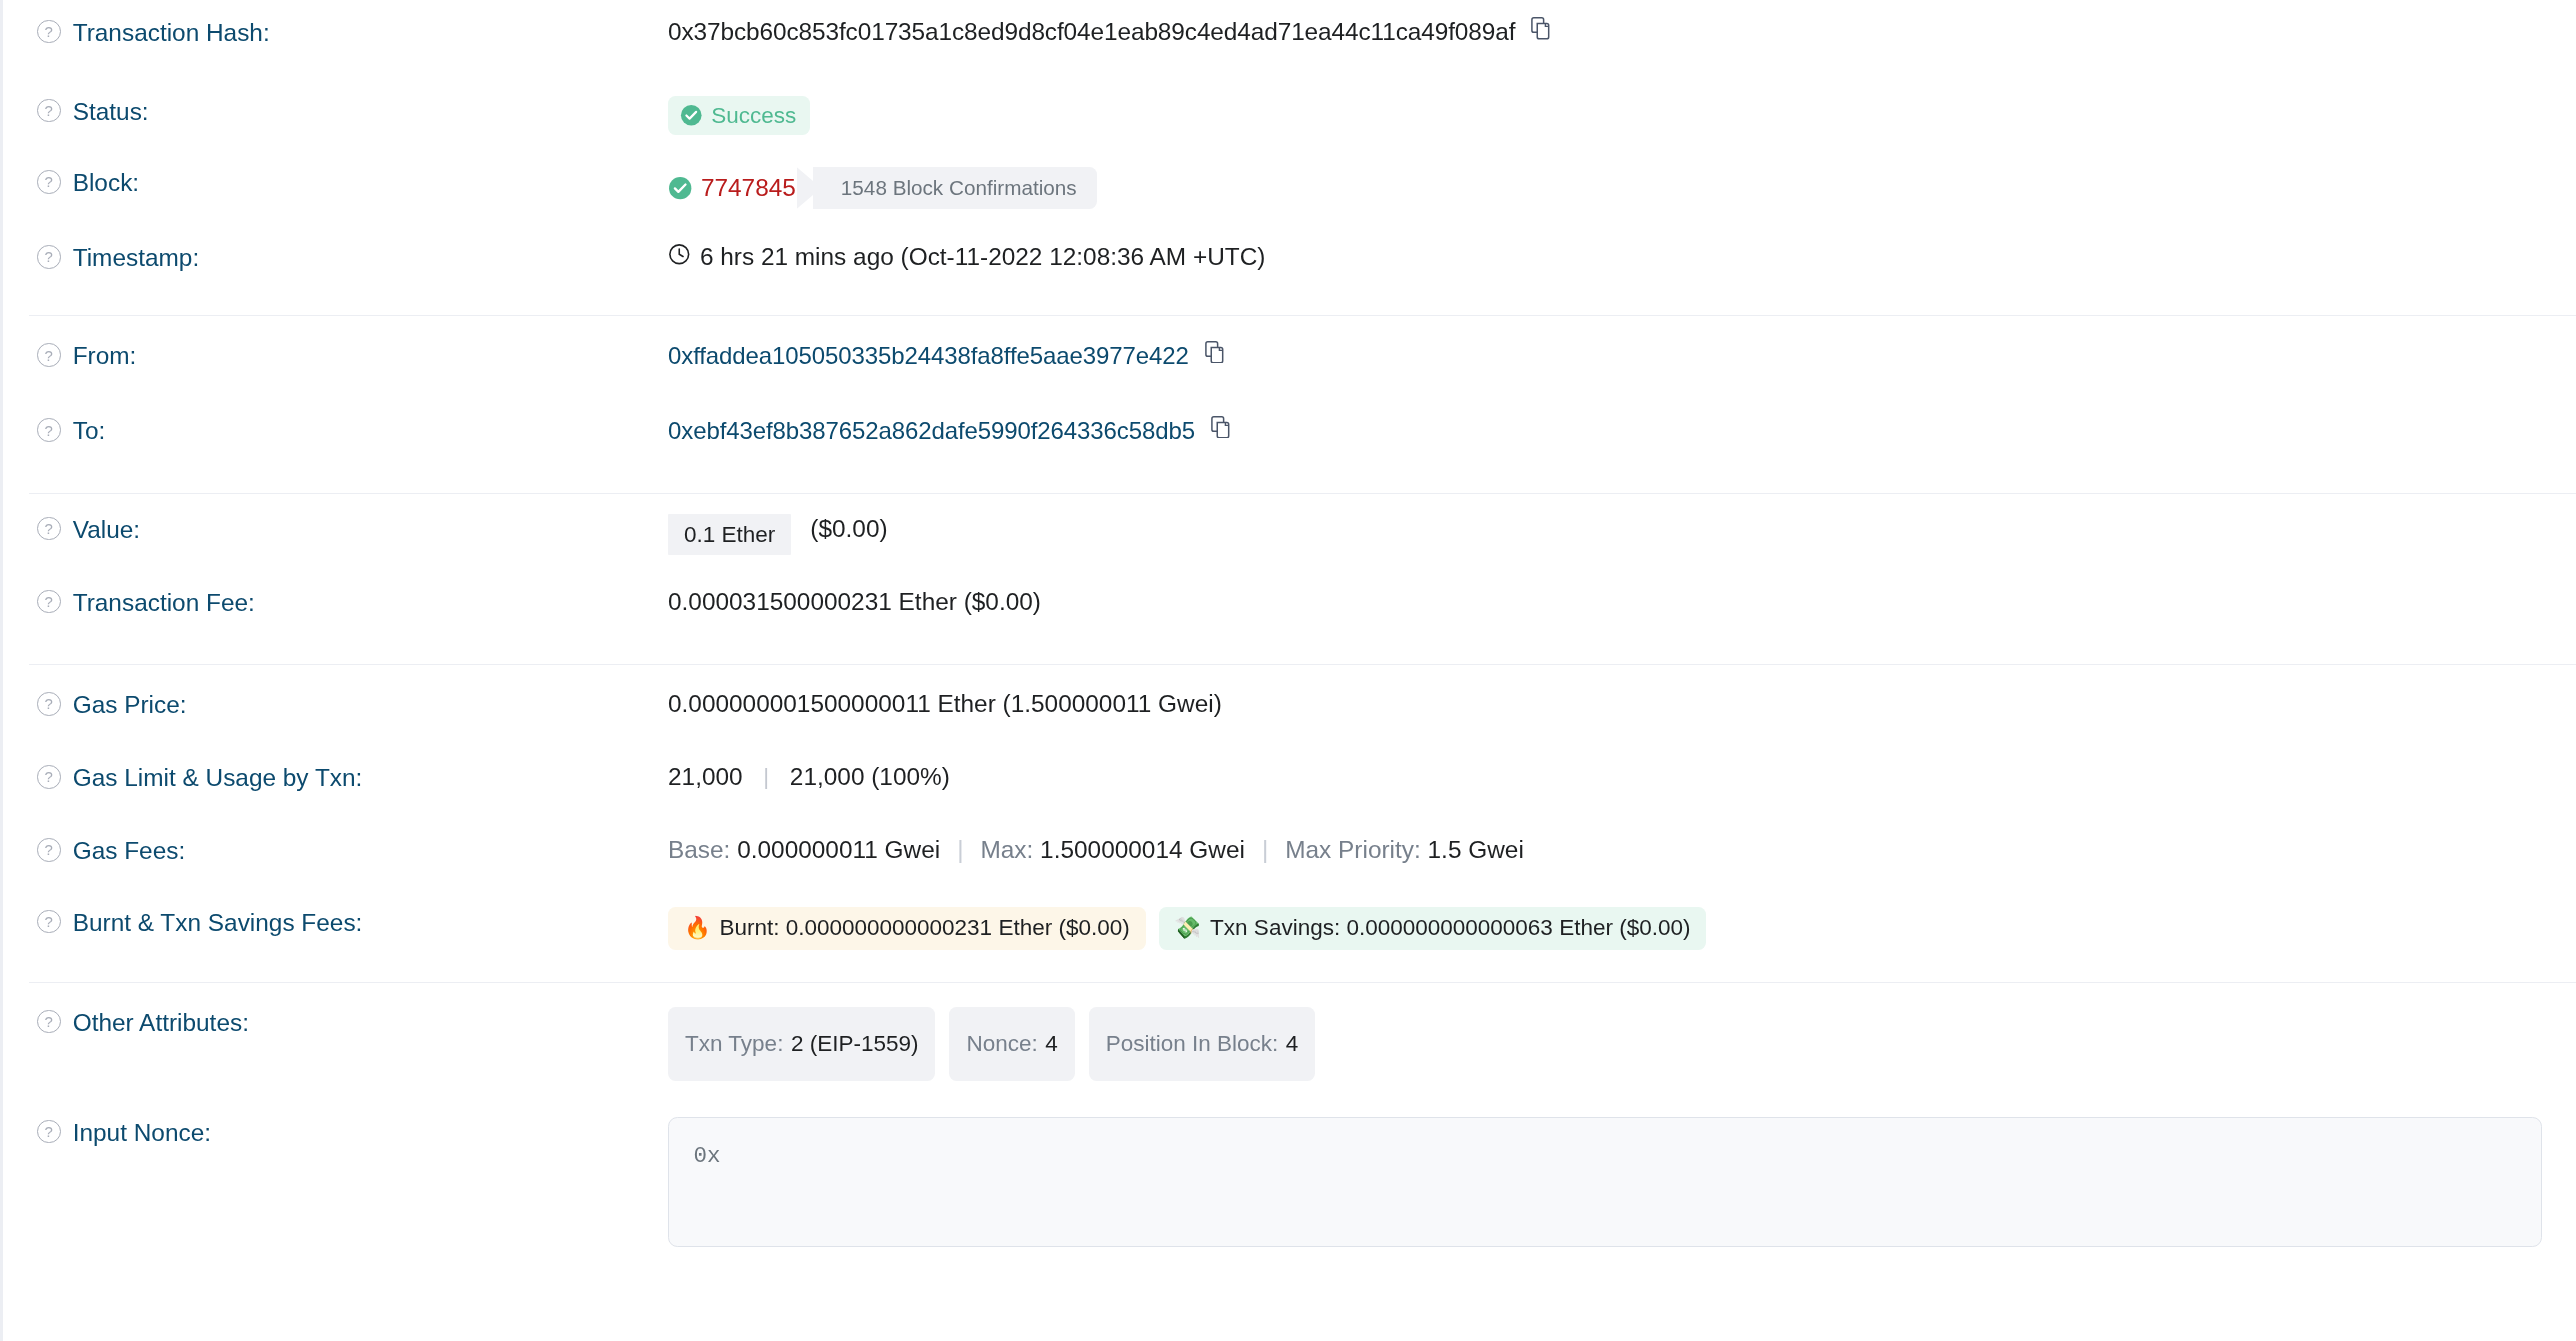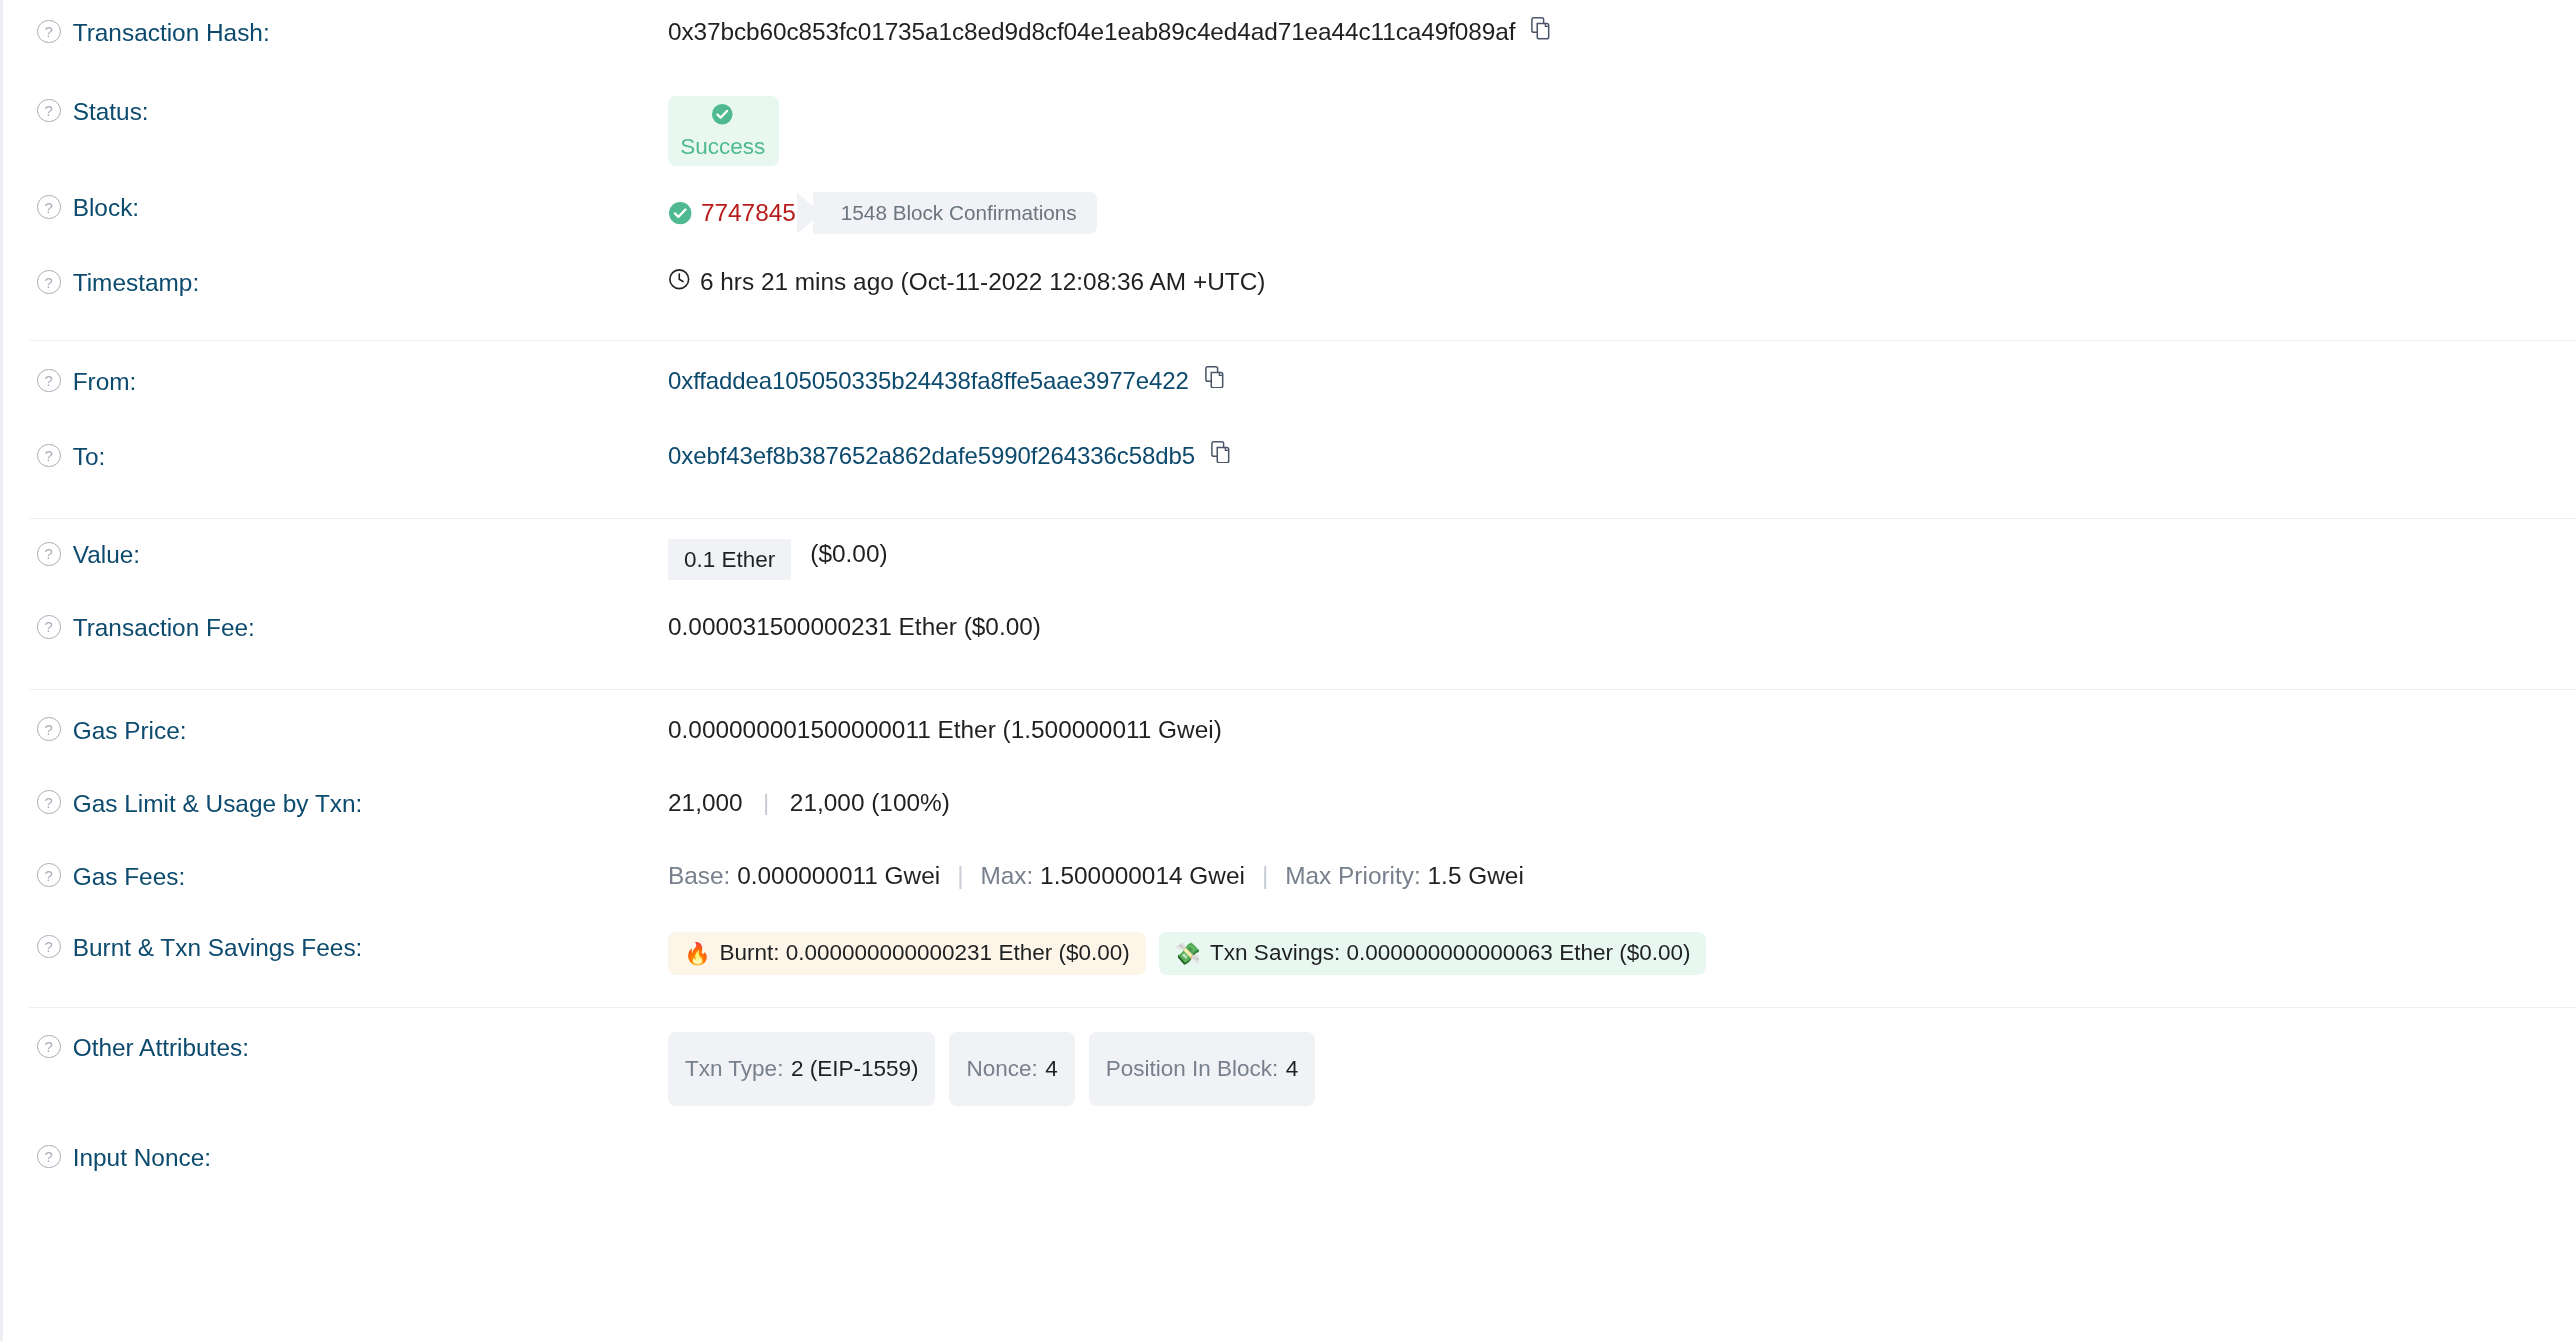--- a/index.html
+++ b/index.html
@@ -123,21 +123,20 @@
   .status-badge {
     display: inline-flex;
     align-items: center;
     gap: 8.5px;
     background: #e9f7f1;
     color: #4fb991;
     border-radius: 7.5px;
     padding: 6.6px 14px 6.6px 12.2px;
     font-size: 22.5px;
     line-height: 26px;
-    flex-direction: column;
   }
   .check-circle {
     width: 22.5px;
     height: 22.5px;
     flex: 0 0 22.5px;
     display: inline-block;
   }
 
   .block-wrap {
     display: inline-flex;
@@ -492,17 +491,20 @@
           <span class="attr-val">4</span>
         </span>
       </div>
     </div>
 
     <div class="row r-input">
       <div class="label-col">
         <span class="help-icon">?</span>
         <span class="label-text">Input Nonce:</span>
       </div>
+      <div class="value-col">
+        <div class="input-data">0x</div>
+      </div>
     </div>
 
   </div>
 </div>
 
 
 </body></html>

